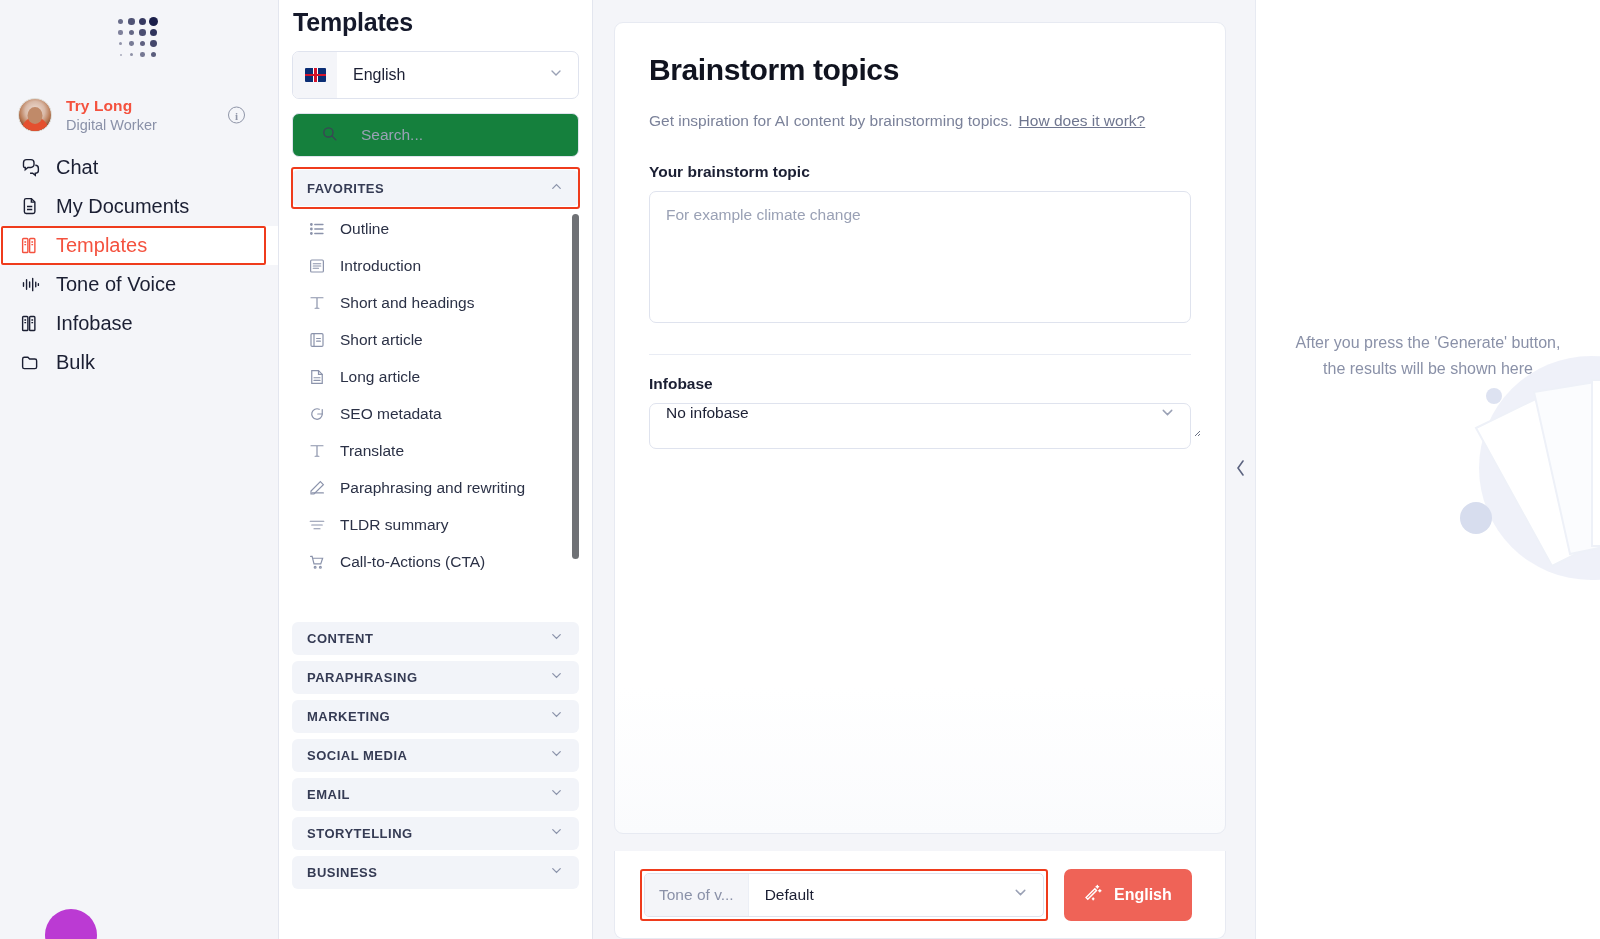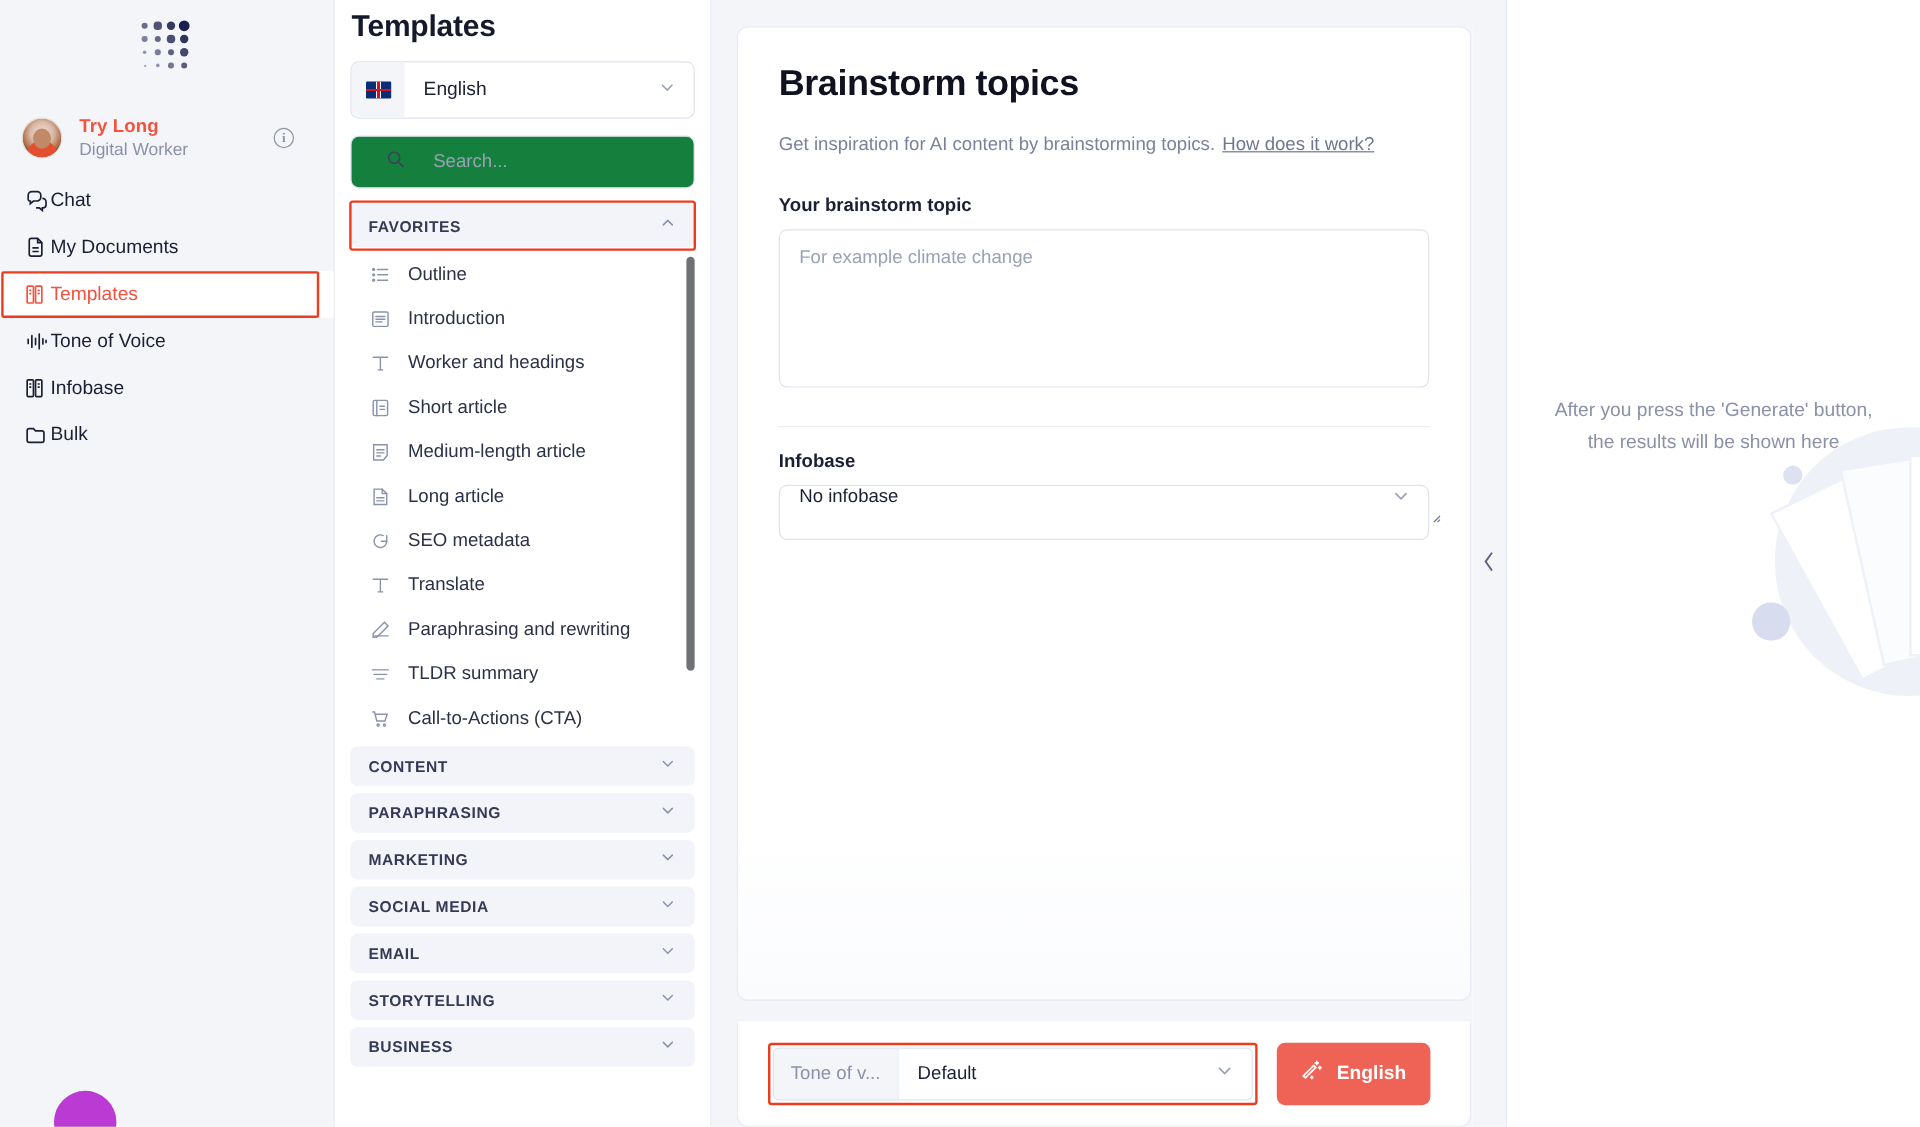--- a/index.html
+++ b/index.html
@@ -47,22 +47,22 @@
   .info-icon {
     position: absolute; right: 33px; top: 50%; transform: translateY(-50%);
     width: 17px; height: 17px; border-radius: 50%; border: 1.4px solid #8f95a8;
     color: #8f95a8; font-size: 11px; font-weight: 700;
     display: flex; align-items: center; justify-content: center;
     font-family: "Liberation Serif", serif;
   }
 
   .nav { margin-top: 6px; }
   .nav-item {
-    display: flex; align-items: center; 
-    height: 39px; padding-left: 18px; color: #1b1f33; font-size: 16px;
+    display: flex; align-items: center; gap: 14px;
+    height: 39px; padding-left: 18px; color: #1b1f33; font-size: 20px;
     position: relative; cursor: pointer;
   }
   .nav-item .ico { width: 24px; display: flex; align-items: center; justify-content: center; }
   .nav-item.selected { color: #f4523f; background: #ffffff; }
   .nav-item.selected .hl {
     position: absolute; left: 1px; right: 12px; top: 0; bottom: 0;
     border: 2.5px solid #ef3b1c; border-radius: 2px; pointer-events: none;
   }
 
   
@@ -387,42 +387,33 @@
         </span>
         <span>Introduction</span>
       </div>
 
       <div class="tpl-item">
         <span class="ico">
           <svg width="18" height="18" viewBox="0 0 24 24" fill="none" stroke="#8b93ab" stroke-width="1.6" stroke-linecap="round">
             <path d="M4 5h16M12 5v14M9.5 19h5"></path>
           </svg>
         </span>
-        <span>Worker and headings</span>
+        <span>Short and headings</span>
       </div>
 
       <div class="tpl-item">
         <span class="ico">
           <svg width="18" height="18" viewBox="0 0 24 24" fill="none" stroke="#8b93ab" stroke-width="1.6" stroke-linecap="round">
             <rect x="4" y="3.5" width="16" height="17" rx="1.5"></rect>
               <path d="M8 3.5v17M11.5 10h5M11.5 13.5h5"></path>
           </svg>
         </span>
         <span>Short article</span>
       </div>
 
-      <div class="tpl-item">
-        <span class="ico">
-          <svg width="18" height="18" viewBox="0 0 24 24" fill="none" stroke="#8b93ab" stroke-width="1.6" stroke-linecap="round">
-            <path d="M4.5 3.5h15v12l-4 5h-11z"></path>
-              <path d="M8 9h8M8 12.5h8M8 16h4"></path>
-          </svg>
-        </span>
-        <span>Medium-length article</span>
-      </div>
 
       <div class="tpl-item">
         <span class="ico">
           <svg width="18" height="18" viewBox="0 0 24 24" fill="none" stroke="#8b93ab" stroke-width="1.6" stroke-linecap="round">
             <path d="M5 3.5h9l5 5v12H5z"></path>
               <path d="M14 3.5v5h5"></path>
               <path d="M8 13h8M8 16.5h8"></path>
           </svg>
         </span>
         <span>Long article</span>

